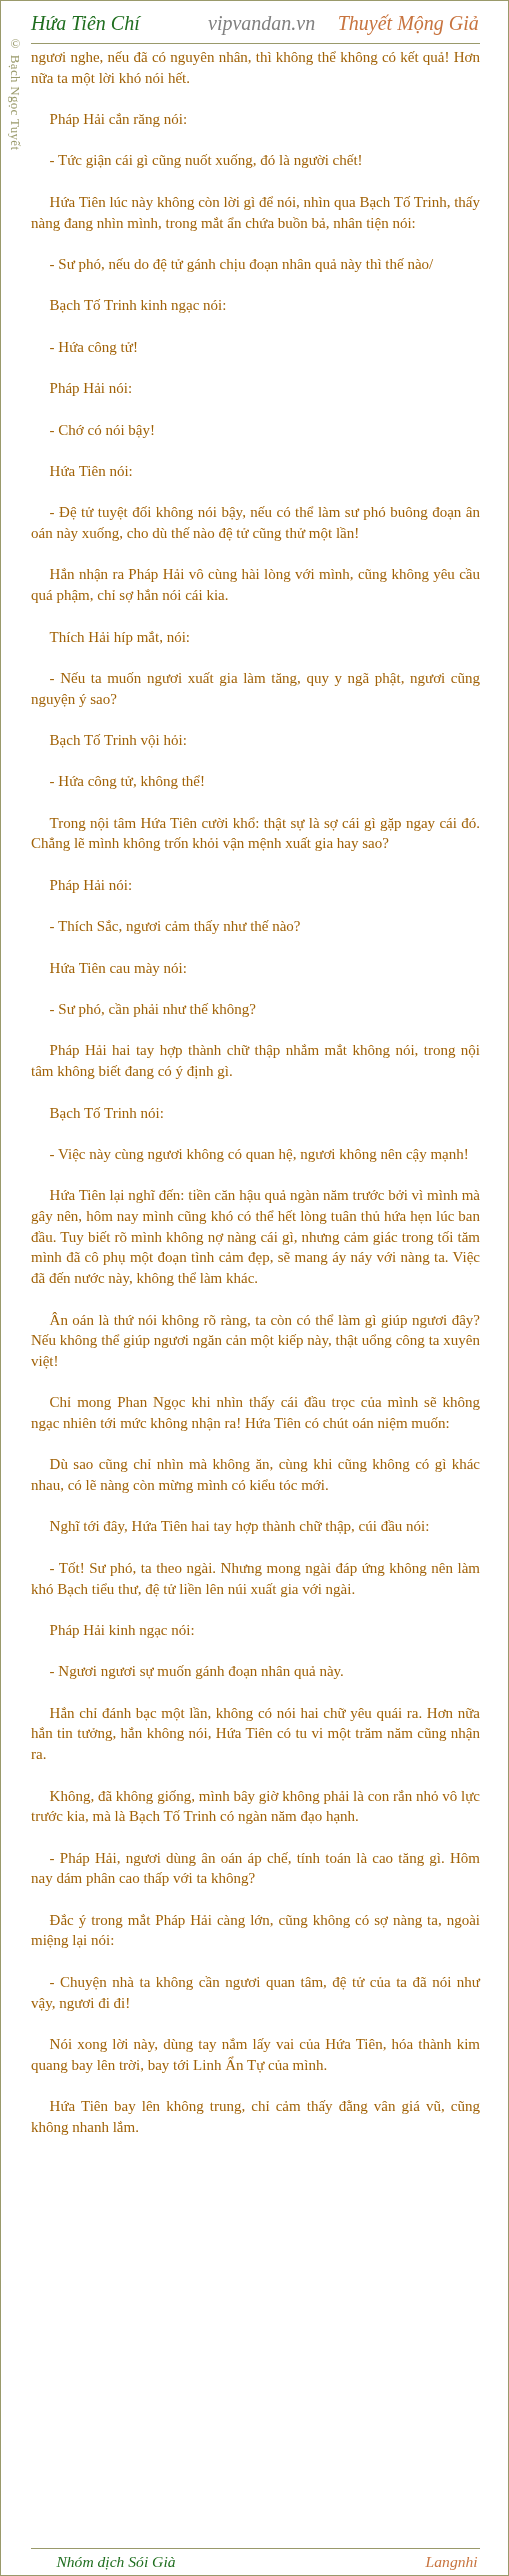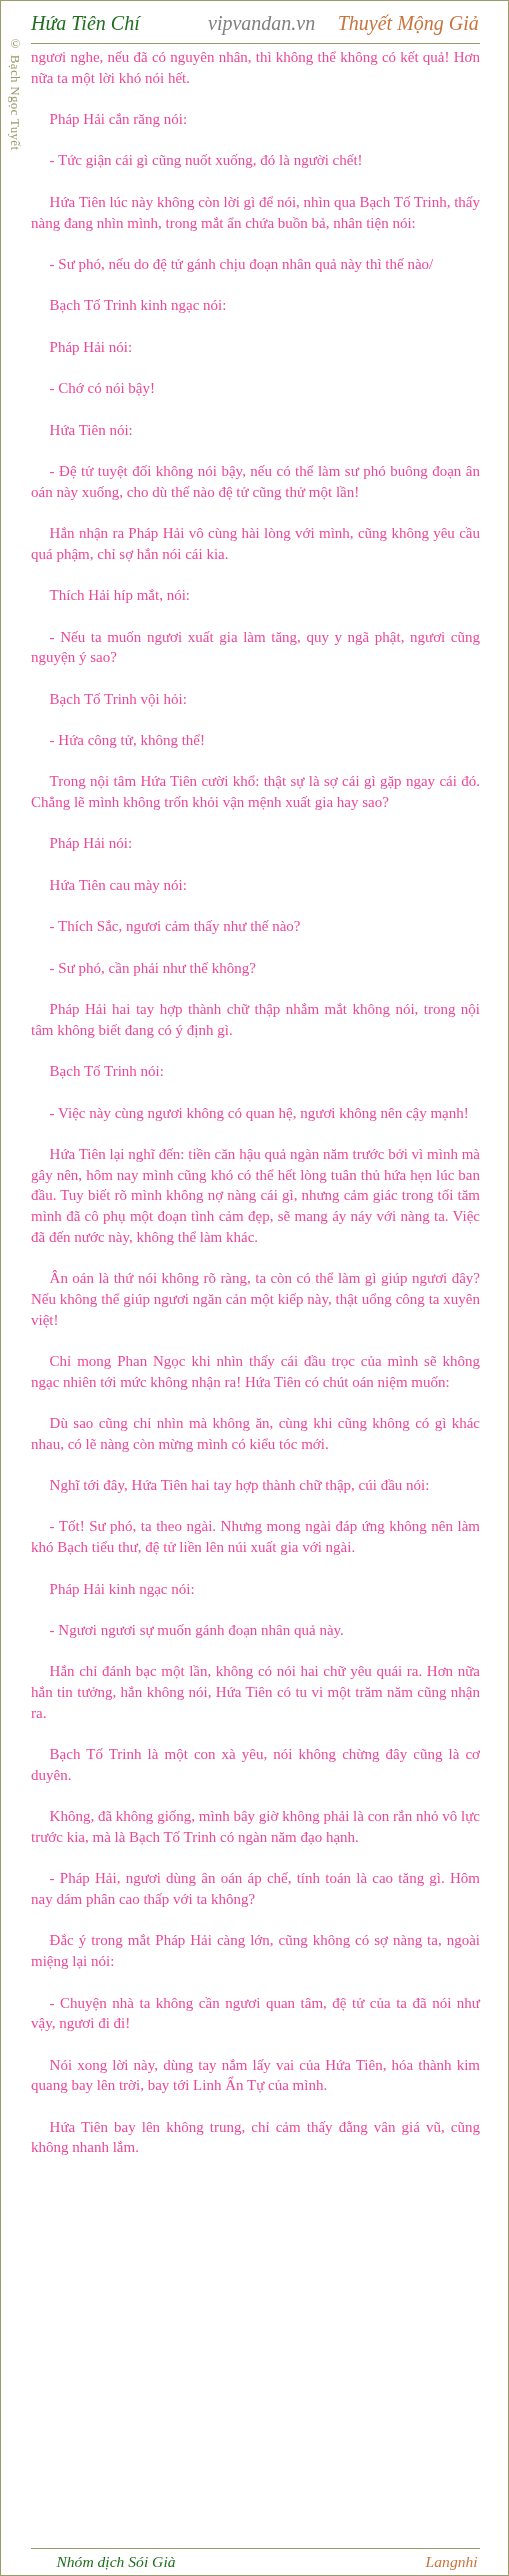--- a/index.html
+++ b/index.html
@@ -33,21 +33,21 @@
   .header span { position: absolute; top: 6px; white-space: nowrap; }
   .h-left { left: 0; color: #1f6e1f; }
   .h-mid { left: 177px; color: #808080; }
   .h-right { right: 1.2px; color: #c8743f; }
   .content {
     position: absolute;
     left: 30px; right: 28px; top: 46px;
     font-family: "Liberation Serif", serif;
     font-size: 15px;
     line-height: 20.7px;
-    color: #ec4899;
+    color: #a16207;
     text-align: justify;
   }
   .content p {
     margin: 0 0 20.7px 0;
     text-indent: 18.6px;
   }
   .content p.cont { text-indent: 0; }
   .footer {
     position: absolute;
     left: 30px; right: 28px; top: 2547px;
@@ -73,47 +73,47 @@
     <span class="h-right">Thuyết Mộng Giả</span>
   </div>
 
   <div class="content" id="content">
       <p class="cont">ngươi nghe, nếu đã có nguyên nhân, thì không thể không có kết quả! Hơn nữa ta một lời khó nói hết.</p>
       <p>Pháp Hải cắn răng nói:</p>
       <p>- Tức giận cái gì cũng nuốt xuống, đó là người chết!</p>
       <p>Hứa Tiên lúc này không còn lời gì để nói, nhìn qua Bạch Tố Trinh, thấy nàng đang nhìn mình, trong mắt ẩn chứa buồn bả, nhân tiện nói:</p>
       <p>- Sư phó, nếu do đệ tử gánh chịu đoạn nhân quả này thì thế nào/</p>
       <p>Bạch Tố Trinh kinh ngạc nói:</p>
+      <p>- Hứa công tử!</p>
       <p>Pháp Hải nói:</p>
       <p>- Chớ có nói bậy!</p>
       <p>Hứa Tiên nói:</p>
       <p>- Đệ tử tuyệt đối không nói bậy, nếu có thể làm sư phó buông đoạn ân oán này xuống, cho dù thế nào đệ tử cũng thử một lần!</p>
       <p>Hắn nhận ra Pháp Hải vô cùng hài lòng với mình, cũng không yêu cầu quá phậm, chỉ sợ hắn nói cái kia.</p>
       <p>Thích Hải híp mắt, nói:</p>
       <p>- Nếu ta muốn ngươi xuất gia làm tăng, quy y ngã phật, ngươi cũng nguyện ý sao?</p>
       <p>Bạch Tố Trinh vội hỏi:</p>
       <p>- Hứa công tử, không thể!</p>
       <p>Trong nội tâm Hứa Tiên cười khổ: thật sự là sợ cái gì gặp ngay cái đó. Chẳng lẽ mình không trốn khỏi vận mệnh xuất gia hay sao?</p>
       <p>Pháp Hải nói:</p>
+      <p>- Thích Sắc, ngươi cảm thấy như thế nào?</p>
       <p>Hứa Tiên cau mày nói:</p>
-      <p>- Thích Sắc, ngươi cảm thấy như thế nào?</p>
       <p>- Sư phó, cần phải như thế không?</p>
       <p>Pháp Hải hai tay hợp thành chữ thập nhắm mắt không nói, trong nội tâm không biết đang có ý định gì.</p>
       <p>Bạch Tố Trinh nói:</p>
       <p>- Việc này cùng ngươi không có quan hệ, ngươi không nên cậy mạnh!</p>
       <p>Hứa Tiên lại nghĩ đến: tiền căn hậu quả ngàn năm trước bởi vì mình mà gây nên, hôm nay mình cũng khó có thể hết lòng tuân thủ hứa hẹn lúc ban đầu. Tuy biết rõ mình không nợ nàng cái gì, nhưng cảm giác trong tối tăm mình đã cô phụ một đoạn tình cảm đẹp, sẽ mang áy náy với nàng ta. Việc đã đến nước này, không thể làm khác.</p>
       <p>Ân oán là thứ nói không rõ ràng, ta còn có thể làm gì giúp ngươi đây? Nếu không thể giúp ngươi ngăn cản một kiếp này, thật uổng công ta xuyên việt!</p>
       <p>Chỉ mong Phan Ngọc khi nhìn thấy cái đầu trọc của mình sẽ không ngạc nhiên tới mức không nhận ra! Hứa Tiên có chút oán niệm muốn:</p>
       <p>Dù sao cũng chỉ nhìn mà không ăn, cùng khi cũng không có gì khác nhau, có lẽ nàng còn mừng mình có kiểu tóc mới.</p>
       <p>Nghĩ tới đây, Hứa Tiên hai tay hợp thành chữ thập, cúi đầu nói:</p>
       <p>- Tốt! Sư phó, ta theo ngài. Nhưng mong ngài đáp ứng không nên làm khó Bạch tiểu thư, đệ tử liền lên núi xuất gia với ngài.</p>
       <p>Pháp Hải kinh ngạc nói:</p>
       <p>- Ngươi ngươi sự muốn gánh đoạn nhân quả này.</p>
       <p>Hắn chỉ đánh bạc một lần, không có nói hai chữ yêu quái ra. Hơn nữa hắn tin tưởng, hắn không nói, Hứa Tiên có tu vi một trăm năm cũng nhận ra.</p>
-      <p>Bạch Tố Trinh là một con xà yêu, nói không chừng đây cũng là cơ duyên.</p>
       <p>Không, đã không giống, mình bây giờ không phải là con rắn nhỏ vô lực trước kia, mà là Bạch Tố Trinh có ngàn năm đạo hạnh.</p>
       <p>- Pháp Hải, ngươi dùng ân oán áp chế, tính toán là cao tăng gì. Hôm nay dám phân cao thấp với ta không?</p>
       <p>Đắc ý trong mắt Pháp Hải càng lớn, cũng không có sợ nàng ta, ngoài miệng lại nói:</p>
       <p>- Chuyện nhà ta không cần ngươi quan tâm, đệ tử của ta đã nói như vậy, ngươi đi đi!</p>
       <p>Nói xong lời này, dùng tay nắm lấy vai của Hứa Tiên, hóa thành kim quang bay lên trời, bay tới Linh Ẩn Tự của mình.</p>
       <p>Hứa Tiên bay lên không trung, chỉ cảm thấy đằng vân giá vũ, cũng không nhanh lắm.</p>
     </div>
 
   <div class="footer">
     <span class="f-left">Nhóm dịch Sói Già</span>

